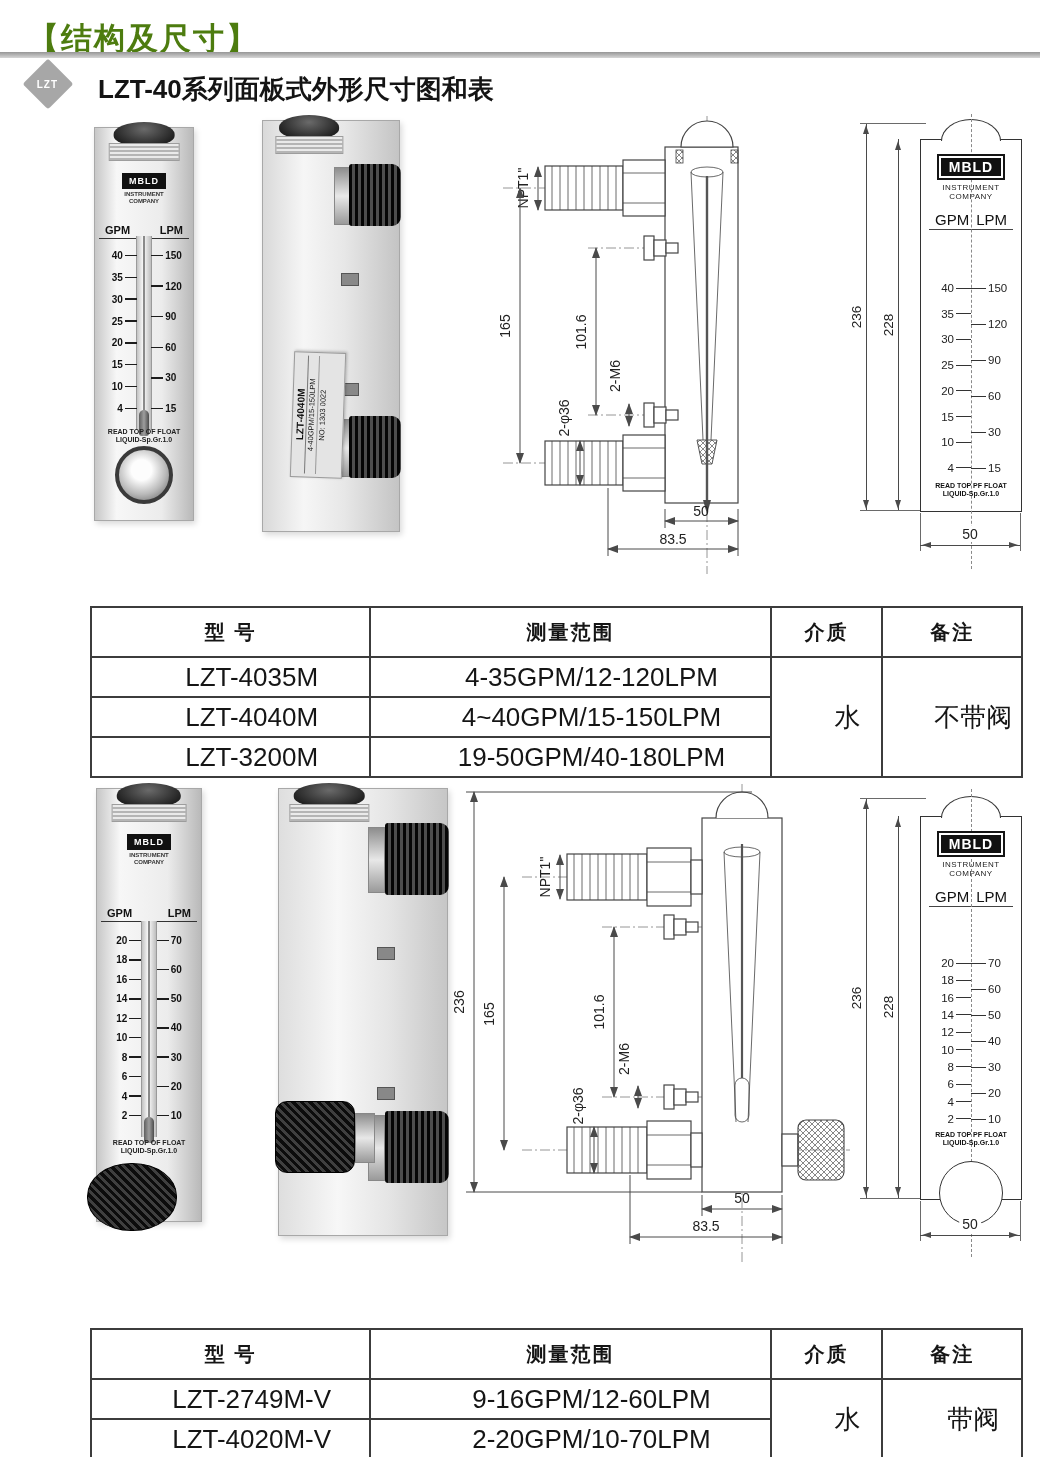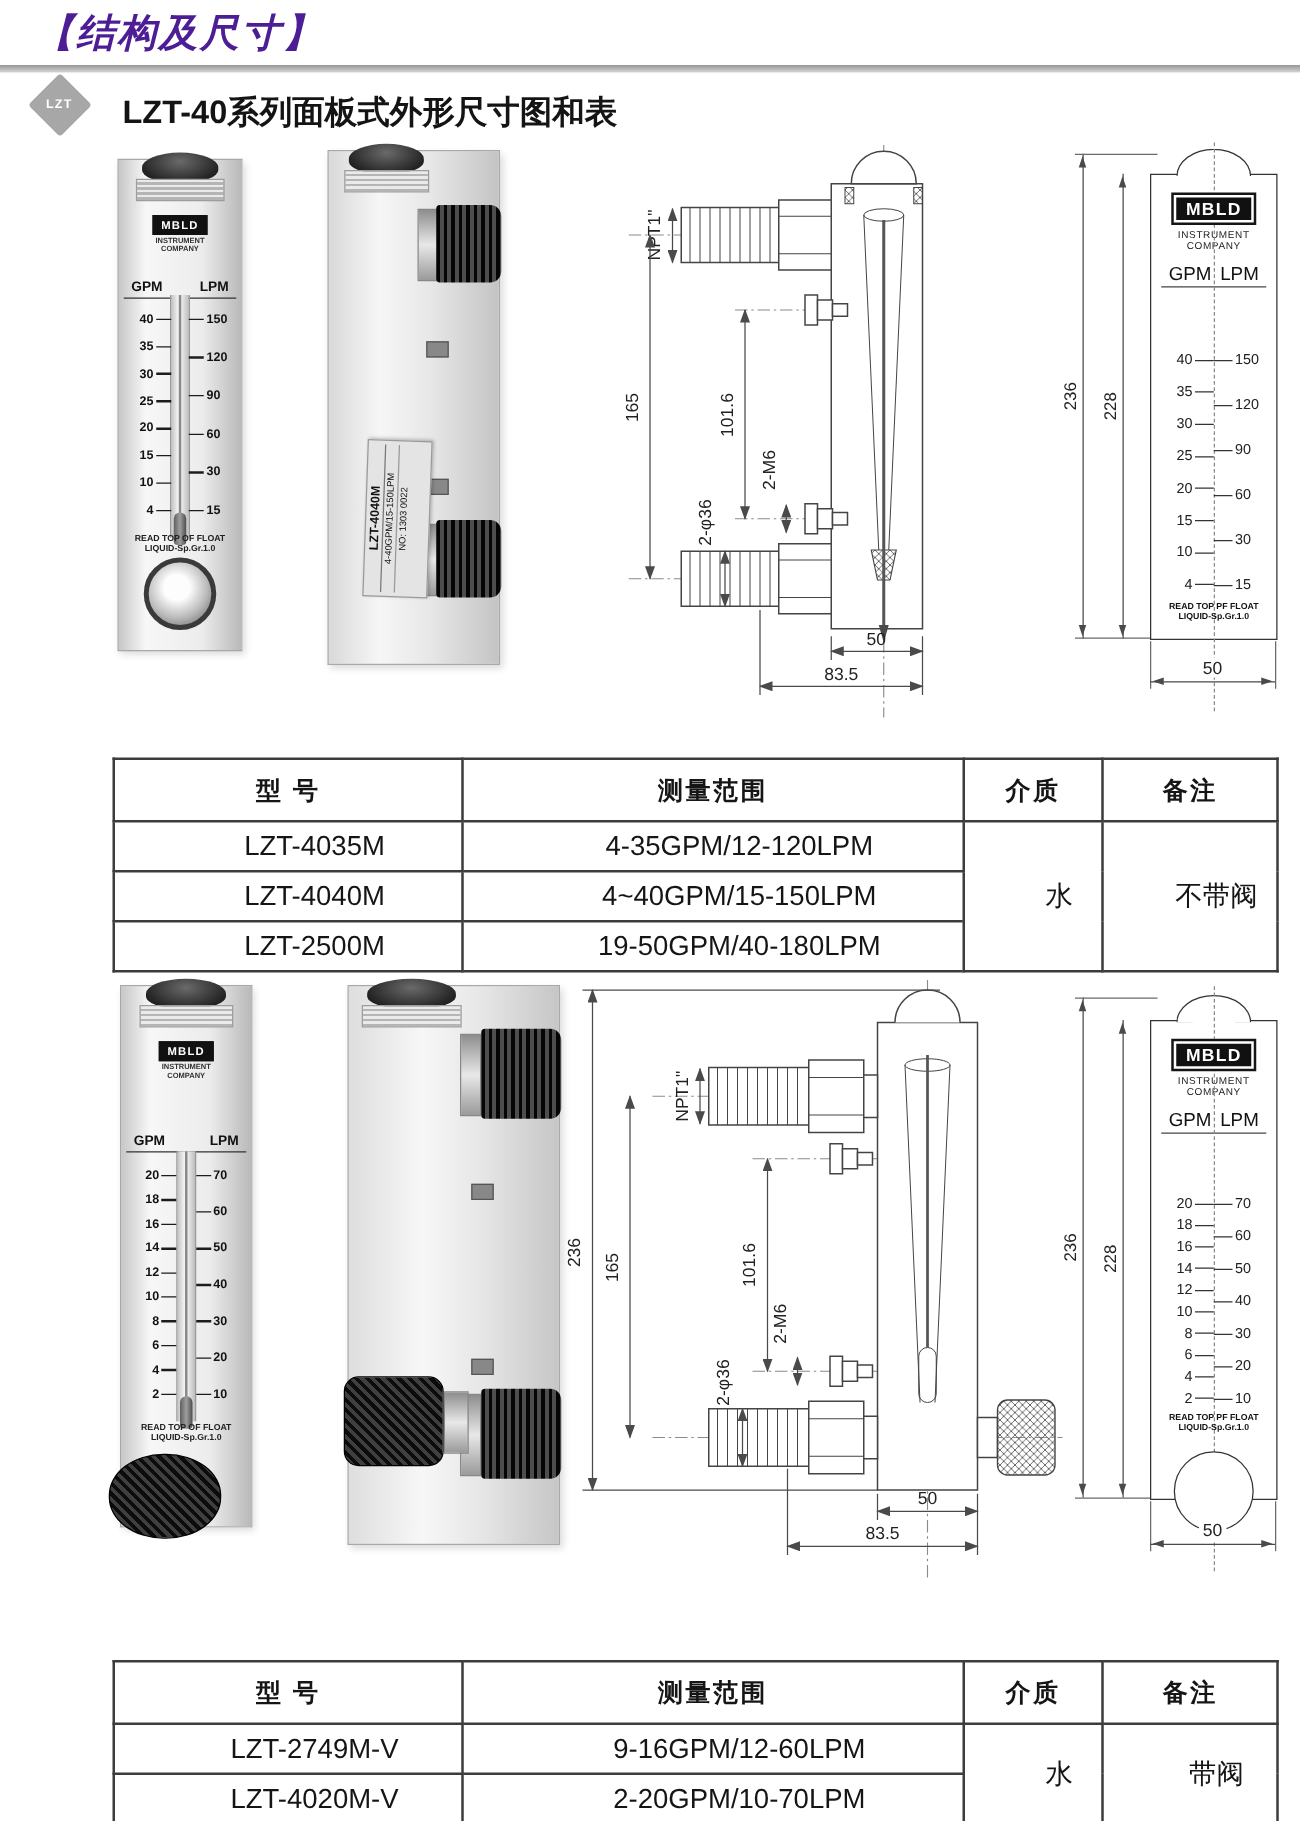--- a/index.html
+++ b/index.html
@@ -1,36 +1,36 @@
 <!DOCTYPE html>
 <html><head>
 <meta charset="utf-8">
 <style>
   html,body{margin:0;padding:0;background:#fff;}
   .page{position:relative;width:1040px;height:1457px;background:#fff;overflow:hidden;
         font-family:"Liberation Sans",sans-serif;color:#111;}
   .abs{position:absolute;}
 
   
-  .hdr{position:absolute;left:28px;top:6px;font-size:31px;font-weight:700;letter-spacing:2px;color:#4c1d95;font-style:italic;}
+  .hdr{position:absolute;left:28px;top:18px;font-size:31px;font-weight:700;letter-spacing:2px;color:#4d7c0f;}
   .rule{position:absolute;left:0;right:0;top:52px;height:6px;background:linear-gradient(#969696,#d6d6d6);}
   .badge{position:absolute;left:30px;top:66px;width:36px;height:36px;background:#a7a7a7;
          transform:rotate(45deg);display:flex;align-items:center;justify-content:center;border-radius:3px;}
   .badge span{transform:rotate(-45deg);color:#fff;font-size:10px;font-weight:700;letter-spacing:1px;}
   .title{position:absolute;left:98px;top:72px;font-size:26px;font-weight:700;color:#141414;}
 
   
   .pill{position:absolute;background:#c7c7c7;border-radius:50%;display:flex;align-items:center;
         justify-content:center;font-size:22px;color:#1b1b1b;letter-spacing:1px;}
 
   
   table.spec{position:absolute;left:90px;width:933px;border-collapse:collapse;table-layout:fixed;background:#fff;}
   table.spec th,table.spec td{border:2px solid #3c3c3c;text-align:center;vertical-align:middle;color:#151515;}
   table.spec th{height:46px;font-size:20px;font-weight:700;letter-spacing:2px;}
-  table.spec td{height:36px;font-size:22px;padding-left:43px;}
+  table.spec td{height:36px;font-size:26px;padding-left:43px;}
 
   
   .meter{position:absolute;background:linear-gradient(90deg,#c7c7c7,#f7f7f7 22%,#ececec 68%,#b9b9b9);
          border:1px solid #a8a8a8;box-shadow:2px 3px 6px rgba(0,0,0,.15);}
   .cap{position:absolute;left:50%;transform:translateX(-50%);top:-6px;width:62%;height:24px;
        background:radial-gradient(ellipse at 50% 30%,#6a6a6a,#222 75%);border-radius:50% 50% 42% 42%;}
   .neck{position:absolute;left:50%;transform:translateX(-50%);top:15px;width:70%;height:16px;
         background:repeating-linear-gradient(0deg,#b5b5b5 0 2px,#eaeaea 2px 4px);border:1px solid #9d9d9d;}
   .plogo{position:absolute;left:50%;transform:translateX(-50%);top:42px;text-align:center;width:100%;}
   .plogo .box{display:inline-block;background:#111;color:#fff;border:2px solid #111;
@@ -396,21 +396,21 @@
       <td>LZT-4035M</td>
       <td>4-35GPM/12-120LPM</td>
       <td rowspan="3">水</td>
       <td rowspan="3">不带阀</td>
     </tr>
     <tr>
       <td>LZT-4040M</td>
       <td>4~40GPM/15-150LPM</td>
     </tr>
     <tr>
-      <td>LZT-2500M</td>
+      <td>LZT-3200M</td>
       <td>19-50GPM/40-180LPM</td>
     </tr>
   </tbody>
     </table>
 
   <div class="meter" style="left:96px;top:788px;width:104px;height:432px">
     <div class="cap"></div>
     <div class="neck"></div>
     <div class="plogo">
       <span class="box">MBLD</span>

